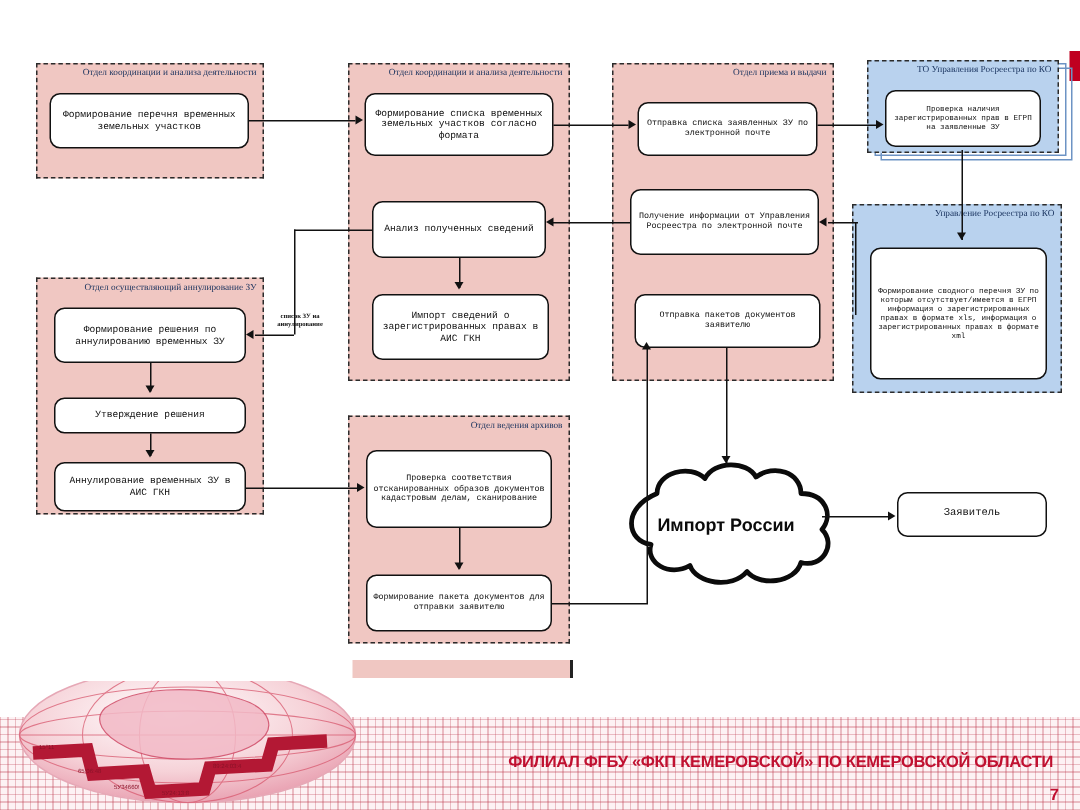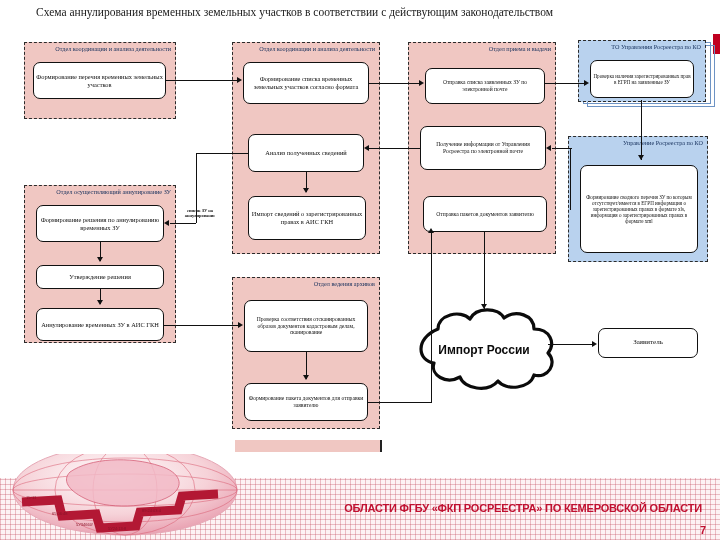--- a/index.html
+++ b/index.html
@@ -42,21 +42,21 @@
   .panel{position:absolute;box-sizing:border-box;}
 
   
   .node{
     position:absolute;box-sizing:border-box;
     background:#ffffff;border:1.1px solid #111;border-radius:7px;
     display:flex;align-items:center;justify-content:center;
     text-align:center;
     font-size:6.4px;line-height:7.6px;color:#101010;
     padding:2px 2px;
-    font-family:Liberation Serif, serif;
+    font-family:Liberation Mono, monospace;
   }
   .node.small{font-size:5.6px;line-height:6.6px;}
   .node.tiny{font-size:5.1px;line-height:6.1px;}
 
   
   .ln{position:absolute;background:#111;}
   .lnh{height:1.2px;}
   .lnv{width:1.2px;}
   .arrow{position:absolute;width:0;height:0;}
   .ar-right{border-top:3.4px solid transparent;border-bottom:3.4px solid transparent;border-left:5.5px solid #111;}
@@ -109,21 +109,20 @@
     background:#f0c7c2;border-right:2px solid #222;
   }
 </style>
 </head>
 <body>
 
 <div id="slide">
 
   <div class="right-bar"></div>
 
-  <div class="title">Схема аннулирования временных земельных участков в соответствии с действующим законодательством</div>
 
   <div class="lane pink" style="left:24px;top:42px;width:152px;height:77px;">
     <div class="lane-title wide">Отдел координации и анализа деятельности</div>
   </div>
   <div class="node" style="left:33px;top:62px;width:133px;height:37px;">Формирование перечня временных земельных участков</div>
 
   <div class="lane pink" style="left:232px;top:42px;width:148px;height:212px;">
     <div class="lane-title wide">Отдел координации и анализа деятельности</div>
   </div>
   <div class="node" style="left:243px;top:62px;width:126px;height:42px;">Формирование списка временных земельных участков согласно формата</div>
@@ -250,17 +249,17 @@
       <path d="M12 60 L48 58 L52 74 L86 72 L90 86 L126 84 L130 70 L168 68 L172 54 L208 52" fill="none" stroke="#b31834" stroke-width="9" stroke-linejoin="miter"></path>
       <g fill="#8a1228" font-size="4" font-family="Liberation Sans, sans-serif">
         <text x="16" y="57">15°11</text>
         <text x="42" y="73">65:06:48</text>
         <text x="66" y="84">5У34660!</text>
         <text x="98" y="88">5У24:13:8</text>
         <text x="132" y="70">89:24:03:4</text>
       </g>
     </svg>
 
-    <div class="footer-text">ОБЛАСТИ ФГБУ «ФКП РОСРЕЕСТРА» ПО КЕМЕРОВСКОЙ ОБЛАСТИ</div>
+    <div class="footer-text">ФИЛИАЛ ФГБУ «ФКП КЕМЕРОВСКОЙ» ПО КЕМЕРОВСКОЙ ОБЛАСТИ</div>
     <div class="page-num">7</div>
   </div>
 
 </div>
 
 </body></html>

